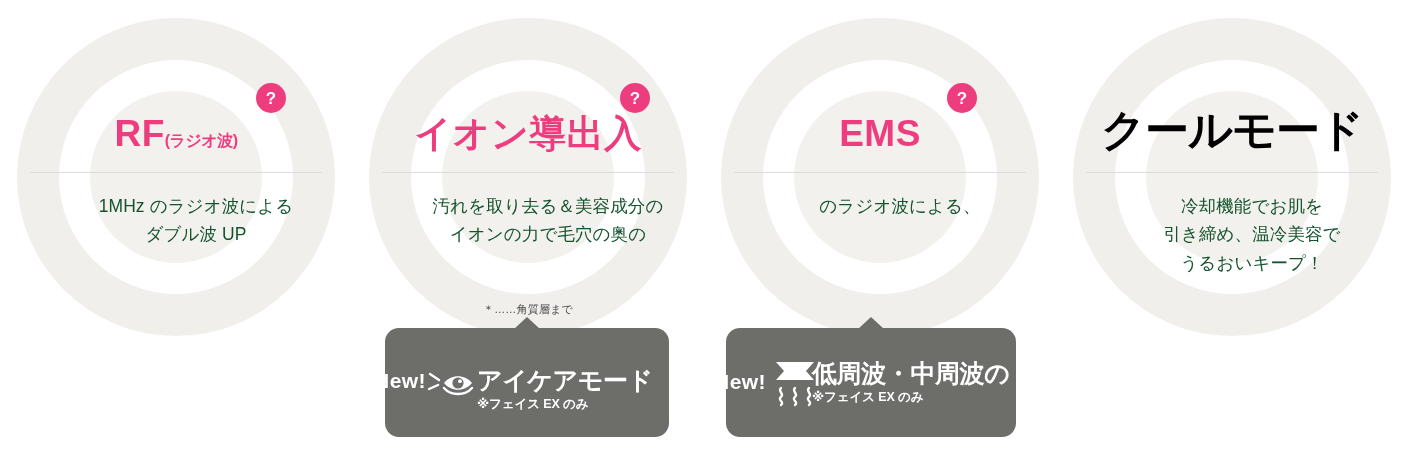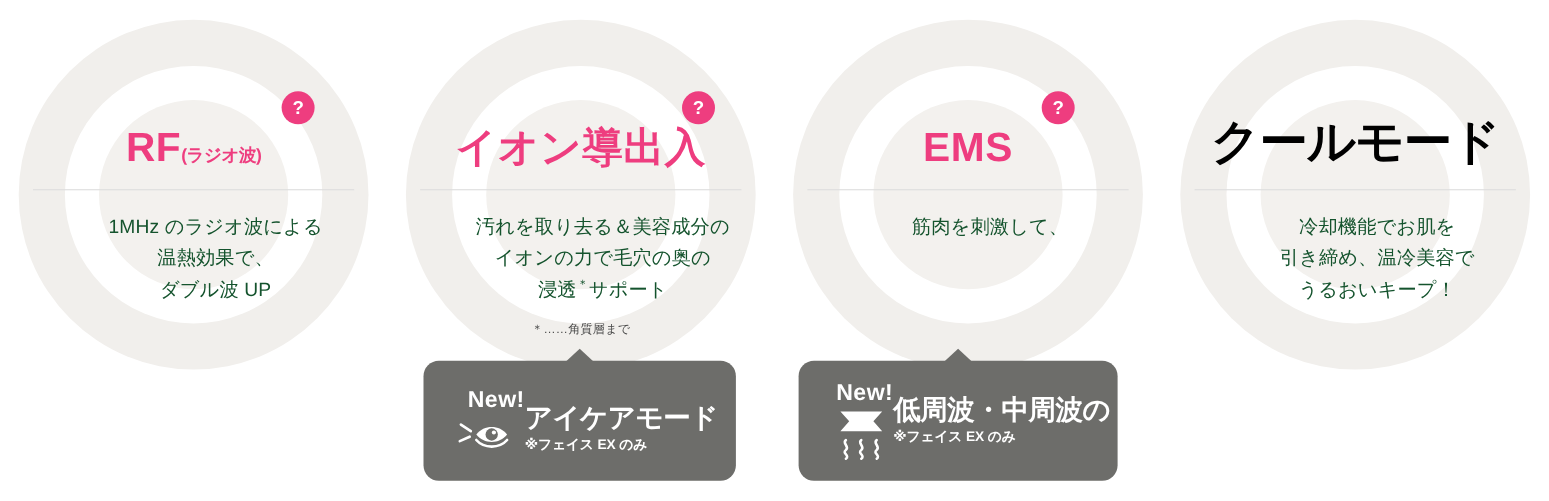--- a/index.html
+++ b/index.html
@@ -127,21 +127,21 @@
     letter-spacing: 0.1px;
     margin-left: 20px;
   }
   .desc .sup {
     font-size: 11px;
     vertical-align: super;
     line-height: 0;
   }
   .footnote {
     position: absolute;
-    top: 292px;
+    top: 302px;
     left: 0;
     width: 352px;
     text-align: center;
     font-size: 11px;
     color: #4a4a4a;
     letter-spacing: 0.2px;
   }
   
   .new-badge {
     position: absolute;
@@ -165,22 +165,22 @@
     margin-left: -13px;
     width: 0; height: 0;
     border-left: 13px solid transparent;
     border-right: 13px solid transparent;
     border-bottom: 12px solid #6d6d6a;
   }
   .badge-left {
     width: 92px;
     flex: 0 0 92px;
     display: flex;
-    flex-direction: column;
-    align-items: flex-end;
+    flex-direction: row;
+    align-items: center;
     justify-content: center;
     padding-top: 2px;
   }
   .badge-new-text {
     color: #ffffff;
     font-size: 21px;
     font-weight: 700;
     letter-spacing: 0.4px;
     line-height: 1;
     margin-bottom: 4px;
@@ -224,42 +224,40 @@
       <div class="ring-inner"></div>
     </div>
     <div class="col-content">
       <div class="title-wrap">
         <span class="title pink"><span>RF</span><span class="title-sub">(ラジオ波)</span></span>
       </div>
       <div class="help-badge" style="left:256px;">?</div>
       <div class="divider"></div>
       <div class="desc">
         <div>1MHz のラジオ波による</div>
-        <div>温熱効果で、</div>
         <div>ダブル波 UP</div>
       </div>
     </div>
   </div>
 
   <div class="feature-col">
     <div class="rings">
       <div class="ring-outer"></div>
       <div class="ring-white"></div>
       <div class="ring-inner"></div>
     </div>
     <div class="col-content">
       <div class="title-wrap">
         <span class="title pink">イオン導出入</span>
       </div>
       <div class="help-badge" style="left:268px;">?</div>
       <div class="divider"></div>
       <div class="desc">
         <div>汚れを取り去る＆美容成分の</div>
         <div>イオンの力で毛穴の奥の</div>
-        <div>浸透<span class="sup">＊</span>サポート</div>
       </div>
       <div class="footnote">＊……角質層まで</div>
 
       <div class="new-badge badge-eye">
         <div class="badge-left">
           <div class="badge-new-text">New!</div>
           <span>
             <svg class="icon-svg" width="62" height="34" viewBox="0 0 62 34" fill="none">
               <path d="M18 17 C25 8, 39 8, 46 17 C39 26, 25 26, 18 17 Z" fill="#ffffff"></path>
               <circle cx="32" cy="17" r="5.6" fill="#6d6d6a"></circle>
@@ -284,21 +282,21 @@
       <div class="ring-white"></div>
       <div class="ring-inner"></div>
     </div>
     <div class="col-content">
       <div class="title-wrap">
         <span class="title pink">EMS</span>
       </div>
       <div class="help-badge" style="left:243px;">?</div>
       <div class="divider"></div>
       <div class="desc">
-        <div>筋肉を刺激して、</div>
+        <div>のラジオ波による、</div>
       </div>
 
       <div class="new-badge badge-wave" style="left:22px;width:290px;">
         <div class="badge-left" style="flex:0 0 86px;width:86px;">
           <div class="badge-new-text">New!</div>
           <span>
             <svg class="icon-svg" width="58" height="48" viewBox="0 0 58 48" fill="none">
               <path d="M10 2 L48 2 L40 11 L48 20 L10 20 L18 11 Z" fill="#ffffff"></path>
               <path d="M15 28 C11 31, 19 34, 15 37 C11 40, 19 42, 15 45" stroke="#ffffff" stroke-width="2.3" fill="none" stroke-linecap="round"></path>
               <path d="M29 28 C25 31, 33 34, 29 37 C25 40, 33 42, 29 45" stroke="#ffffff" stroke-width="2.3" fill="none" stroke-linecap="round"></path>

